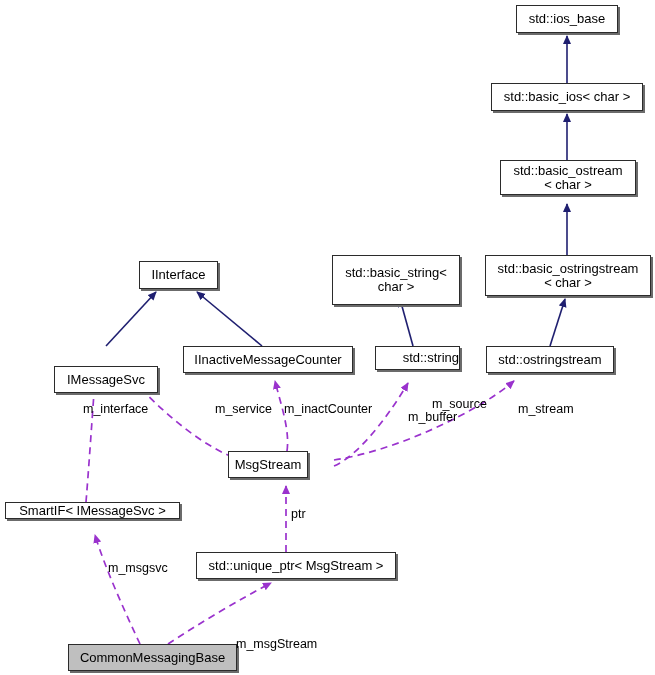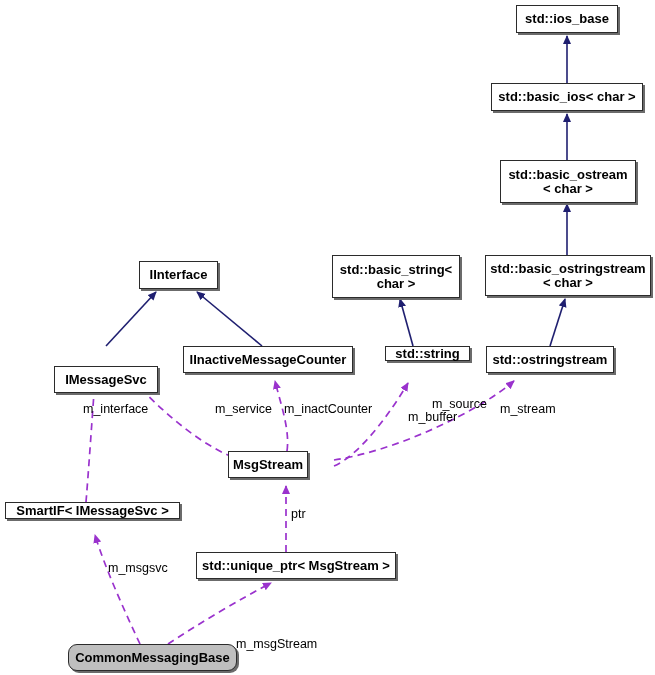--- a/index.html
+++ b/index.html
@@ -42,21 +42,20 @@
   }
   .node.shadow {
     box-shadow: 2px 2px 0 0 #6b6b6b;
     border: 1px solid #2b2b2b;
   }
   .node.highlight {
     background: #bfbfbf;
   }
   .node .nline {
     display: block;
-    font-weight: bold;
   }
   .edge-label {
     position: absolute;
     font-size: 12.5px;
     line-height: 13px;
     color: #000000;
     white-space: pre;
     z-index: 4;
     text-align: left;
   }
@@ -99,74 +98,74 @@
   </svg>
 
   <div class="node shadow" style="left:516px; top:5px; width:102px; height:28px;">
     <span class="nline">std::ios_base</span>
   </div>
 
   <div class="node shadow" style="left:491px; top:83px; width:152px; height:28px;">
     <span class="nline">std::basic_ios&lt; char &gt;</span>
   </div>
 
-  <div class="node shadow" style="left:500px; top:160px; width:136px; height:43px;">
+  <div class="node shadow" style="left:500px; top:160px; width:136px; height:35px;">
     <span class="nline">std::basic_ostream</span>
     <span class="nline">&lt; char &gt;</span>
   </div>
 
   <div class="node shadow" style="left:485px; top:255px; width:166px; height:41px;">
     <span class="nline">std::basic_ostringstream</span>
     <span class="nline">&lt; char &gt;</span>
   </div>
 
-  <div class="node shadow" style="left:332px; top:255px; width:128px; height:43px;">
+  <div class="node shadow" style="left:332px; top:255px; width:128px; height:50px;">
     <span class="nline">std::basic_string&lt;</span>
     <span class="nline">char &gt;</span>
   </div>
 
   <div class="node shadow" style="left:139px; top:261px; width:79px; height:28px;">
     <span class="nline">IInterface</span>
   </div>
 
   <div class="node shadow" style="left:54px; top:346px; width:104px; height:27px;margin-top:20px;">
     <span class="nline">IMessageSvc</span>
   </div>
 
   <div class="node shadow" style="left:183px; top:346px; width:170px; height:27px;">
     <span class="nline">IInactiveMessageCounter</span>
   </div>
 
-  <div class="node shadow" style="left:385px; top:346px; width:85px; height:15px;">
+  <div class="node shadow" style="left:375px; top:346px; width:85px; height:24px;align-items:flex-end;">
     <span class="nline">std::string</span>
   </div>
 
   <div class="node shadow" style="left:486px; top:346px; width:128px; height:27px;">
     <span class="nline">std::ostringstream</span>
   </div>
 
   <div class="node shadow" style="left:228px; top:451px; width:80px; height:27px;">
     <span class="nline">MsgStream</span>
   </div>
 
   <div class="node shadow" style="left:5px; top:502px; width:175px; height:17px;">
     <span class="nline">SmartIF&lt; IMessageSvc &gt;</span>
   </div>
 
   <div class="node shadow" style="left:196px; top:552px; width:200px; height:27px;">
     <span class="nline">std::unique_ptr&lt; MsgStream &gt;</span>
   </div>
 
-  <div class="node shadow highlight" style="left:68px; top:644px; width:169px; height:27px;border-radius:9px;">
+  <div class="node shadow highlight" style="left:68px; top:644px; width:169px; height:27px;">
     <span class="nline">CommonMessagingBase</span>
   </div>
 
   <div class="edge-label" style="left:83px; top:403px;">m_interface</div>
   <div class="edge-label" style="left:207px; top:403px;padding-left:8px;">m_service</div>
   <div class="edge-label" style="left:284px; top:403px;">m_inactCounter</div>
   <div class="edge-label" style="left:408px; top:398px;padding-left:24px;">m_source</div>
   <div class="edge-label" style="left:408px; top:411px;">m_buffer</div>
-  <div class="edge-label" style="left:500px; top:403px;">m_stream</div>
+  <div class="edge-label" style="left:518px; top:403px;">m_stream</div>
   <div class="edge-label" style="left:291px; top:508px;">ptr</div>
   <div class="edge-label" style="left:108px; top:562px;">m_msgsvc</div>
   <div class="edge-label" style="left:236px; top:602px;margin-top:36px;">m_msgStream</div>
 
 </div>
 
 </body></html>

